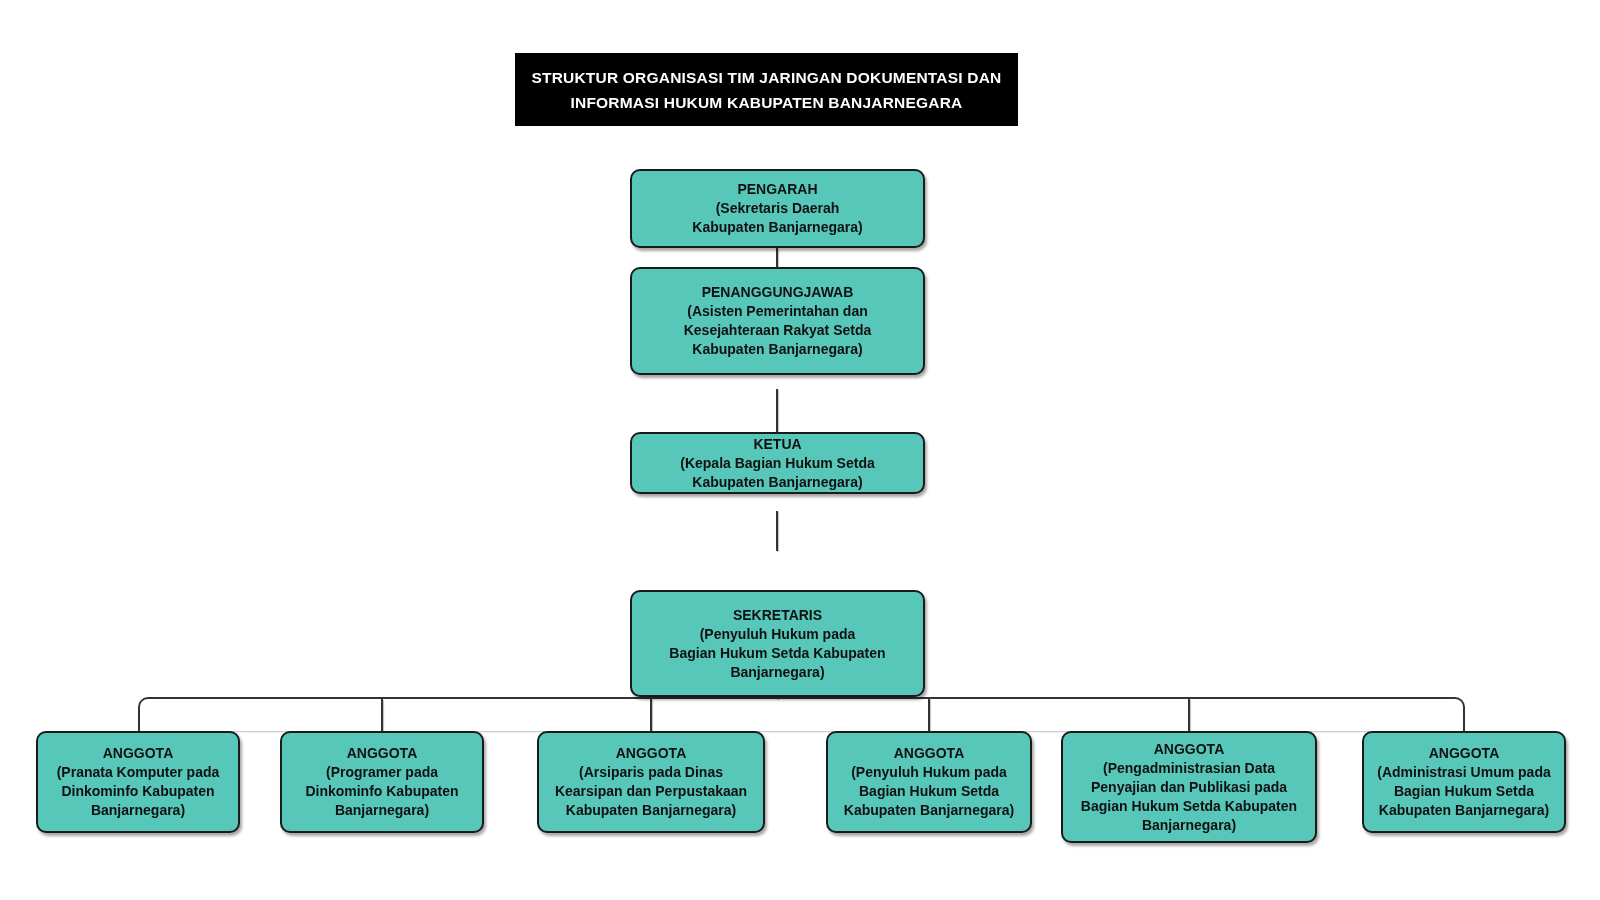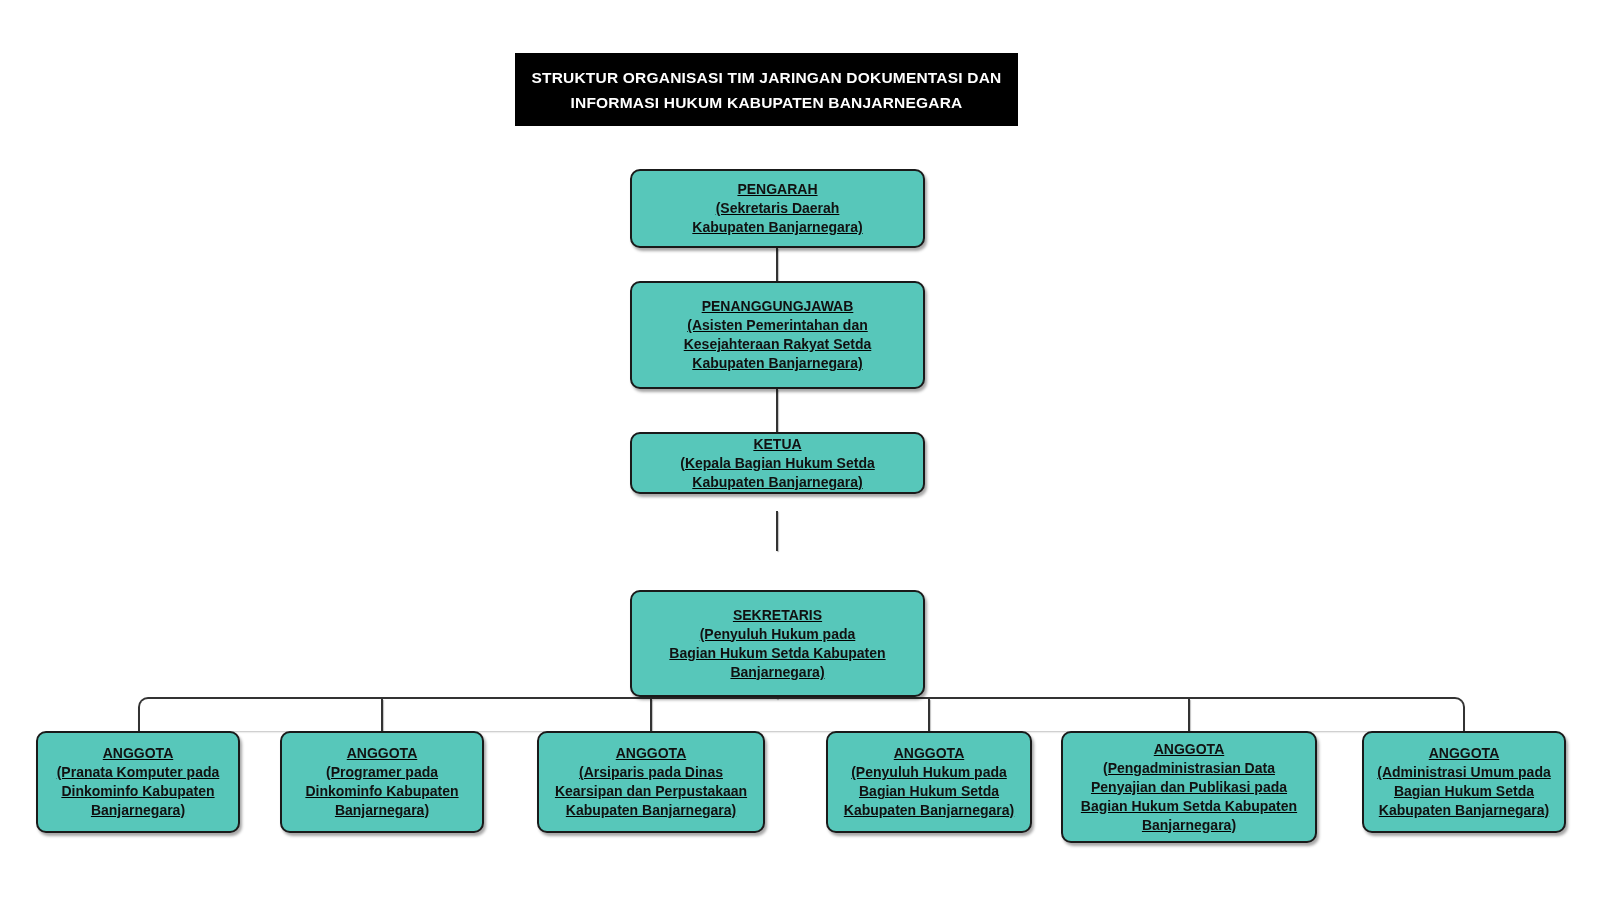--- a/index.html
+++ b/index.html
@@ -34,21 +34,20 @@
     white-space: pre-line;
   }
   .node {
     position: absolute;
     background: var(--node-fill);
     border: 2px solid var(--node-border);
     border-radius: 10px;
     display: flex; align-items: center; justify-content: center;
     text-align: center;
     box-shadow: 2px 3px 3px rgba(0,0,0,0.35);
-    text-decoration: underline;
   }
   .node-text {
     font-weight: bold;
     font-size: 14px;
     line-height: 19px;
     color: #111111;
     white-space: pre-line;
     padding: 2px 4px;
   }
   .vline {
@@ -86,21 +85,21 @@
   <div class="vline" style="left:650px; top:699px; height:32px;"></div>
   <div class="vline" style="left:928px; top:699px; height:32px;"></div>
   <div class="vline" style="left:1188px; top:699px; height:32px;"></div>
 
   <div class="node" style="left:630px; top:169px; width:295px; height:79px;">
     <div class="node-text">PENGARAH
 (Sekretaris Daerah
 Kabupaten Banjarnegara)</div>
   </div>
 
-  <div class="node" style="left:630px; top:281px; width:295px; height:108px;">
+  <div class="node" style="left:630px; top:267px; width:295px; height:108px;">
     <div class="node-text">PENANGGUNGJAWAB
 (Asisten Pemerintahan dan
 Kesejahteraan Rakyat Setda
 Kabupaten Banjarnegara)</div>
   </div>
 
   <div class="node" style="left:630px; top:432px; width:295px; height:62px;">
     <div class="node-text">KETUA
 (Kepala Bagian Hukum Setda
 Kabupaten Banjarnegara)</div>

